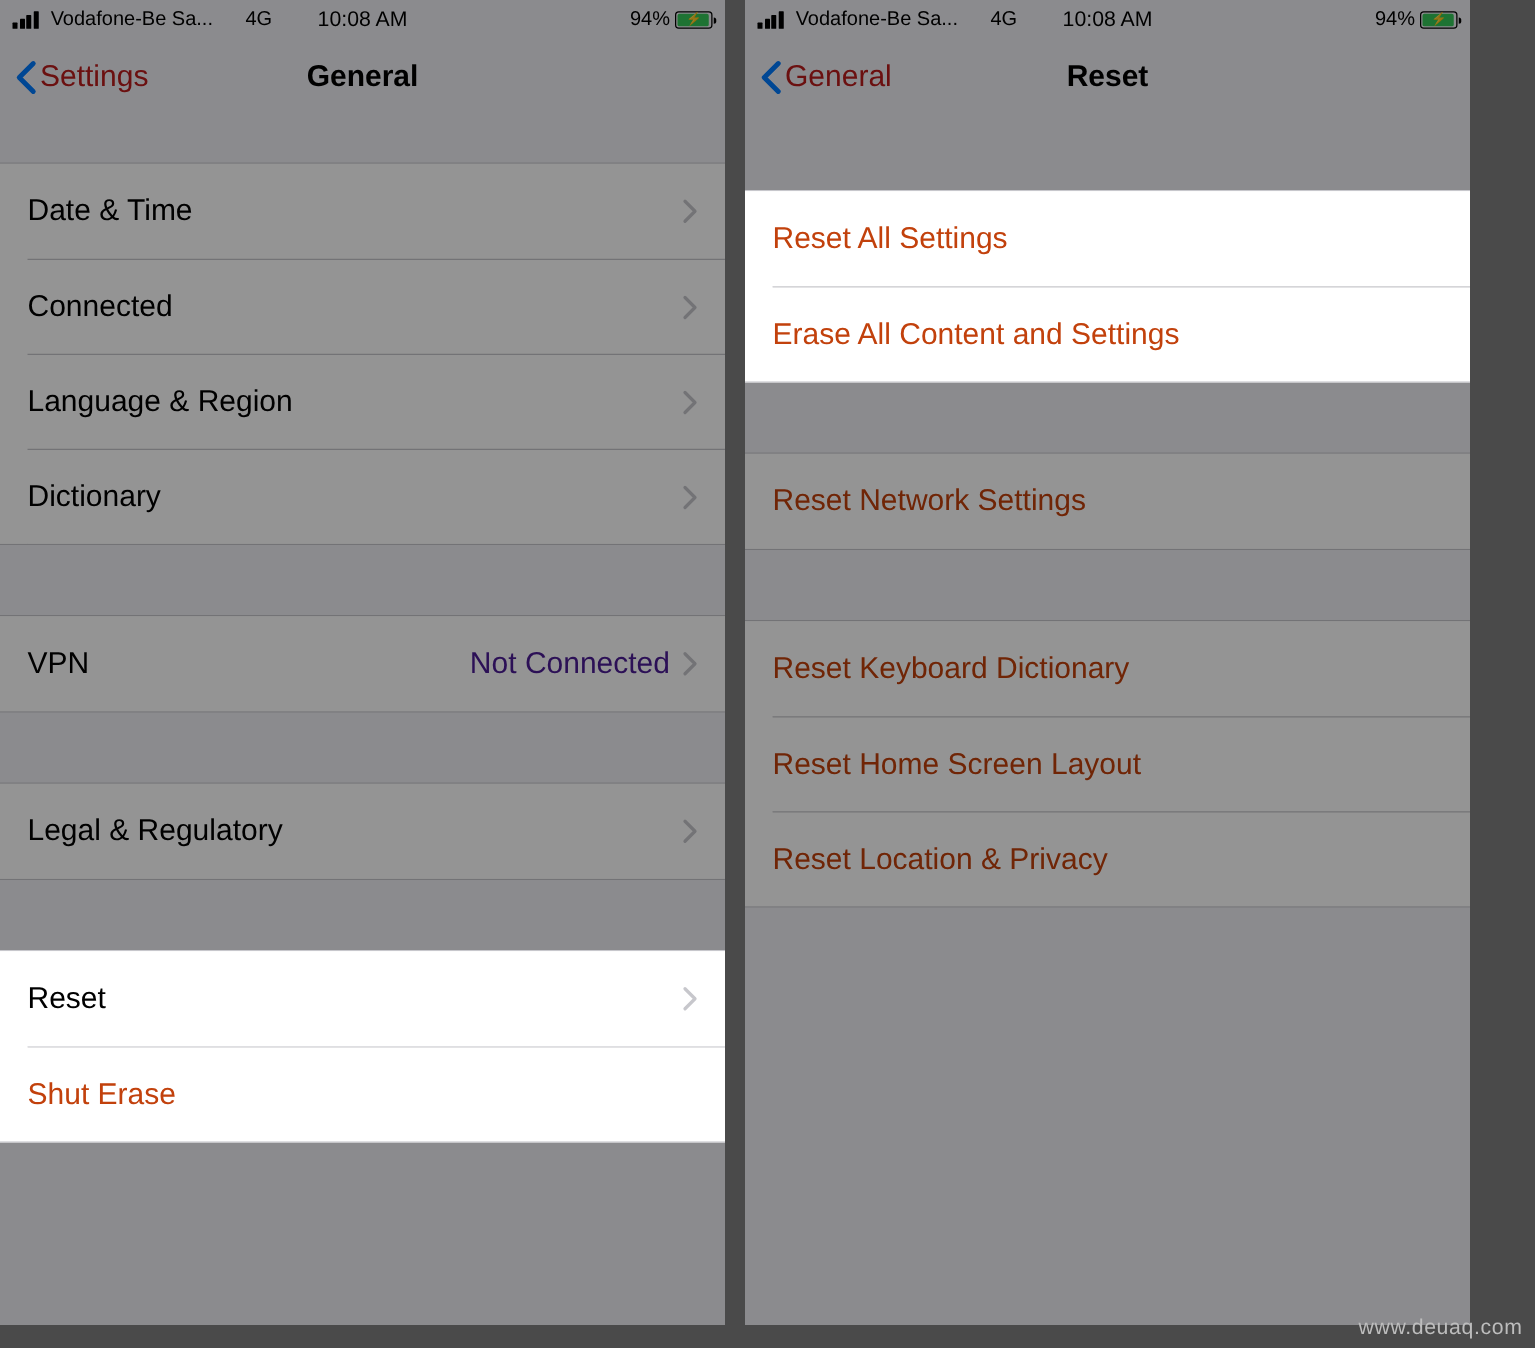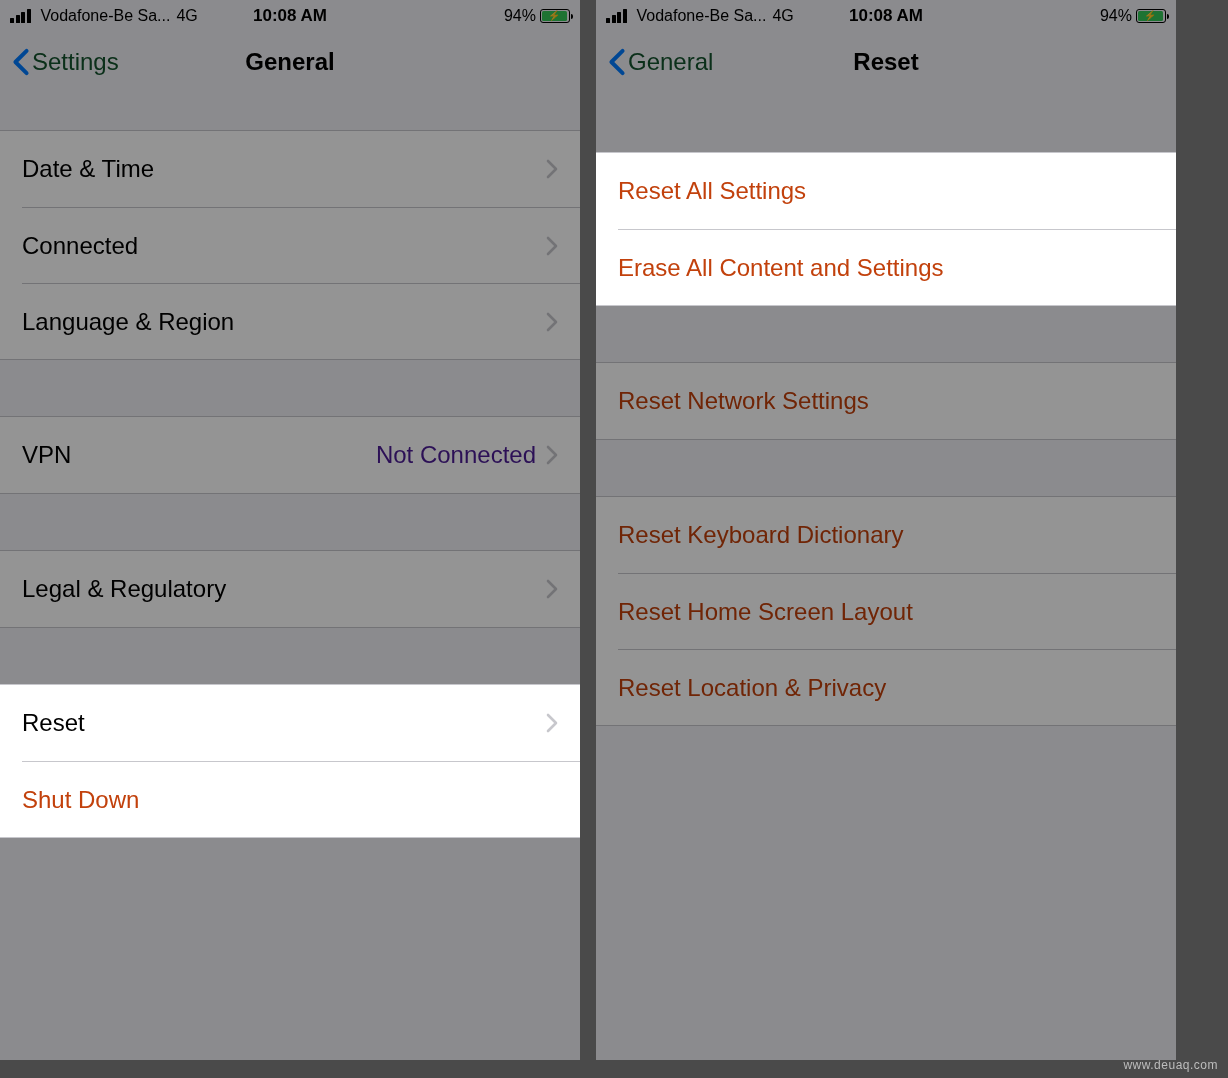--- a/index.html
+++ b/index.html
@@ -38,43 +38,43 @@
     align-items: center;
     padding: 0 10px;
     font-size: 17px;
     font-weight: 600;
     color: #000;
     position: relative;
     z-index: 2;
   }
   .sb-left { display: flex; align-items: center; gap: 6px; }
   .sb-carrier { font-weight: 400; font-size: 16px; }
-  .sb-net { font-weight: 400; font-size: 16px; margin-left: 0; }
-  .sb-time { position: absolute; left: 50%; transform: translateX(-50%); font-weight: 700; }
+  .sb-net { font-weight: 400; font-size: 16px; margin-left: 20px; }
+  .sb-time { position: absolute; left: 50%; transform: translateX(-50%); font-weight: 400; }
   .sb-right { margin-left: auto; display: flex; align-items: center; font-weight: 400; font-size: 16px; }
   .signal { display: inline-flex; align-items: flex-end; gap: 1.5px; margin-right: 4px; }
   .signal i { width: 4px; background: #000; display: inline-block; border-radius: 0.5px; }
   .signal i:nth-child(1){height:5px} .signal i:nth-child(2){height:8px} .signal i:nth-child(3){height:11px} .signal i:nth-child(4){height:14px}
   .battery {
     display: inline-block; width: 30px; height: 14px; border: 1.5px solid #000; border-radius: 3px;
     position: relative; margin-left: 4px;
   }
   .battery::after { content:''; position:absolute; right:-4px; top:3.5px; width:2.5px; height:5px; background:#000; border-radius:0 2px 2px 0;}
   .battery .fill { position:absolute; left:1px; top:1px; bottom:1px; width: 88%; background:#35c759; border-radius:1.5px;}
   .battery .bolt { position:absolute; left:50%; top:50%; transform:translate(-50%,-52%); font-size:10px; color:#000; }
   .navbar {
     height: 60px;
     display: flex;
     align-items: center;
     padding: 0 12px;
     position: relative;
     z-index: 2;
   }
   .back-btn {
-    display: flex; align-items: center; color: #14532d; font-size: 24px; font-weight: 400;
+    display: flex; align-items: center; color: #b91c1c; font-size: 24px; font-weight: 400;
   }
   .back-chevron { margin-right: 2px; }
   .nav-title {
     position: absolute; left: 50%; transform: translateX(-50%);
     font-size: 24px; font-weight: 600; color: #000;
   }
   .section-gap { height: 38px; }
   .list {
     background: #fff;
     border-top: 0.5px solid #c7c7cc;
@@ -98,21 +98,21 @@
   .row .spacer { flex: 1; }
   .row .detail { color: #4c1d95; font-size: 24px; margin-right: 10px; }
   .chevron { color: #c7c7cc; }
   .link-blue .label { color: #c2410c; }
   .row.highlight {
     position: relative;
     z-index: 10;
   }
   .watermark {
     position: absolute; right: 10px; bottom: 6px;
-    font-size: 12px; color: #bdbdbd; letter-spacing: 0.5px;
+    font-size: 17px; color: #bdbdbd; letter-spacing: 0.5px;
     z-index: 20;
   }
 </style>
 </head>
 <body>
 
 <div class="container">
 
   <div class="phone">
     <div class="dim"></div>
@@ -165,20 +165,27 @@
             <path d="M2 2 L10 10 L2 18" stroke="#c7c7cc" stroke-width="2.6" fill="none" stroke-linecap="round" stroke-linejoin="round"></path>
           </svg>
       </div>
       <div class="row">
         <span class="label">Language &amp; Region</span>
         <span class="spacer"></span>
         <svg class="chevron" width="12" height="20" viewBox="0 0 12 20">
             <path d="M2 2 L10 10 L2 18" stroke="#c7c7cc" stroke-width="2.6" fill="none" stroke-linecap="round" stroke-linejoin="round"></path>
           </svg>
       </div>
+      <div class="row">
+        <span class="label">Dictionary</span>
+        <span class="spacer"></span>
+        <svg class="chevron" width="12" height="20" viewBox="0 0 12 20">
+            <path d="M2 2 L10 10 L2 18" stroke="#c7c7cc" stroke-width="2.6" fill="none" stroke-linecap="round" stroke-linejoin="round"></path>
+          </svg>
+      </div>
     </div>
 
     <div style="height:56px"></div>
 
     <div class="list">
       <div class="row">
         <span class="label">VPN</span>
         <span class="spacer"></span>
         <span class="detail">Not Connected</span>
         <svg class="chevron" width="12" height="20" viewBox="0 0 12 20">
@@ -203,21 +210,21 @@
 
     <div class="list" style="z-index:8;">
       <div class="row highlight">
         <span class="label">Reset</span>
         <span class="spacer"></span>
         <svg class="chevron" width="12" height="20" viewBox="0 0 12 20">
             <path d="M2 2 L10 10 L2 18" stroke="#c7c7cc" stroke-width="2.6" fill="none" stroke-linecap="round" stroke-linejoin="round"></path>
           </svg>
       </div>
       <div class="row link-blue">
-        <span class="label">Shut Down</span>
+        <span class="label">Shut Erase</span>
         <span class="spacer"></span>
       </div>
     </div>
   </div>
 
   <div class="phone">
     <div class="dim"></div>
 
     <div class="statusbar">
       <div class="sb-left">

